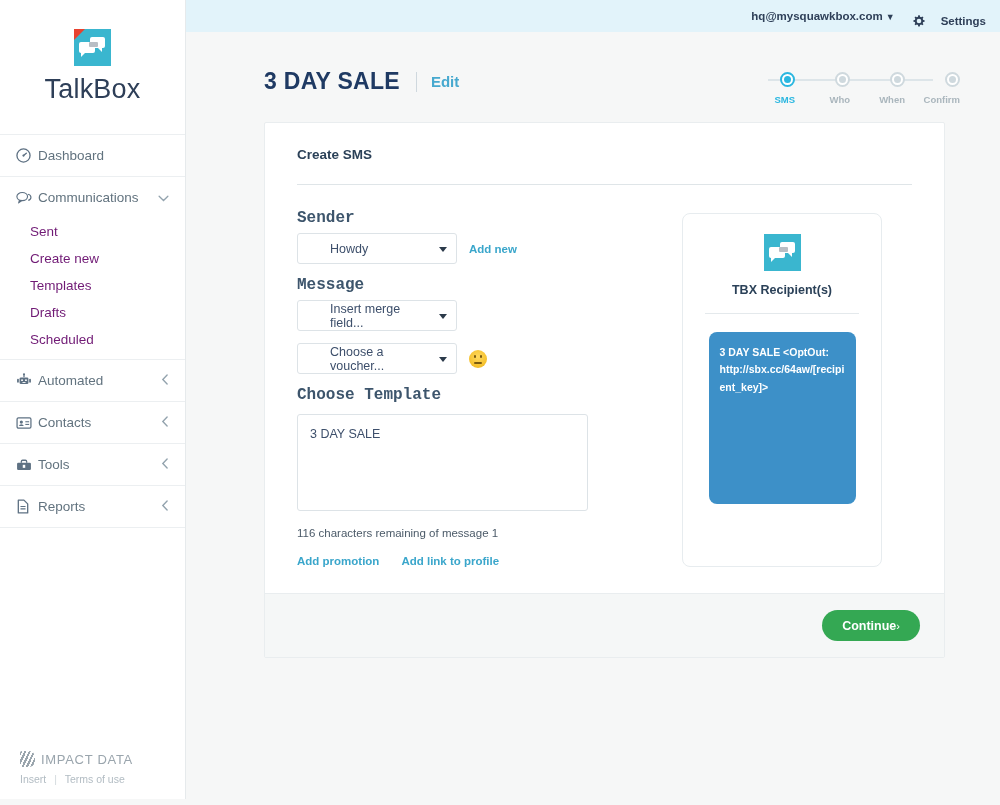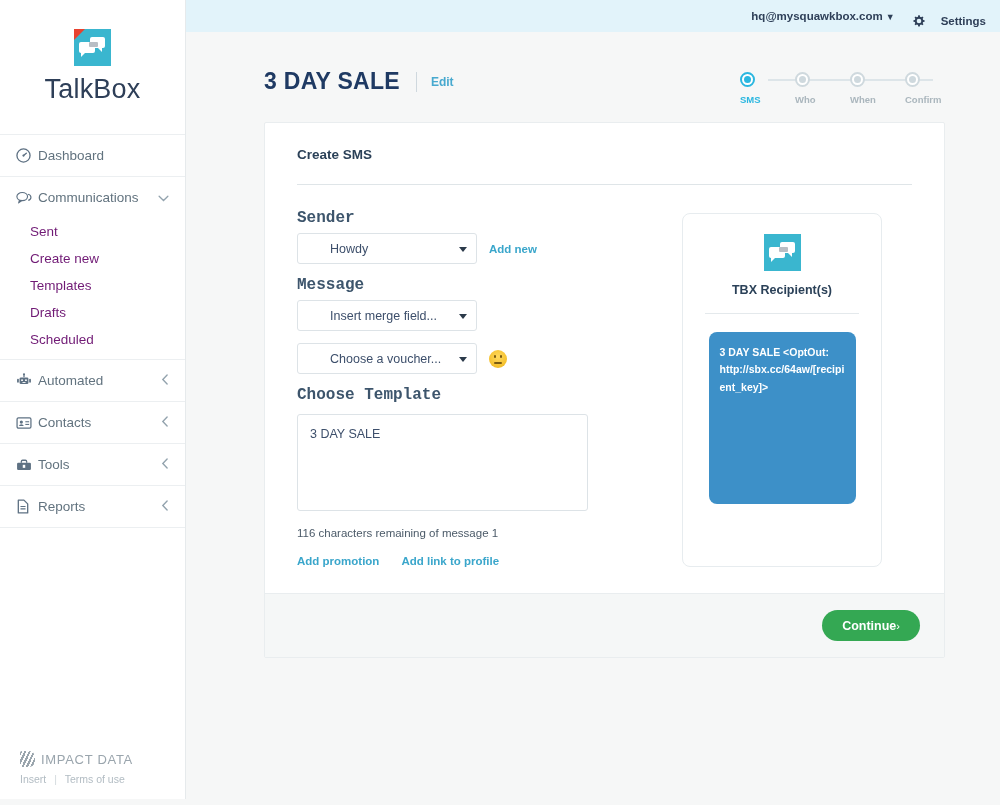--- a/index.html
+++ b/index.html
@@ -70,24 +70,24 @@
     justify-content: flex-end; padding-right: 14px; gap: 18px;
   }
   .topbar .acct { font-size: 11.5px; color: #2e3f58; font-weight: bold; cursor:pointer;}
   .topbar .caret { font-size: 9px; margin-left: 3px;}
   .topbar .settings { font-size: 11.5px; color:#2e3f58; font-weight: bold;
                       display:flex; gap:16px; cursor:pointer;margin-top:12px;}
 
   .page-head { display:flex; align-items:center; padding: 36px 0 0 78px; }
   .page-title { font-size: 23px; color:#1f3a63; font-weight: bold; letter-spacing:.3px;}
   .title-div { width:1px; height:20px; background:#cfd8de; margin: 0 14px 0 16px;}
-  .edit-link { font-size: 12px; color:#47a9cf; font-weight:bold; cursor:pointer;}
+  .edit-link { font-size: 15px; color:#47a9cf; font-weight:bold; cursor:pointer;}
 
   .stepper { position:absolute; right: 40px; top: 72px; display:flex; }
-  .step { width: 55px; display:flex; flex-direction:column; align-items:flex-start;
+  .step { width: 55px; display:flex; flex-direction:column; align-items:flex-end;
           position: relative;}
   .step .dot { width: 15px; height: 15px; border-radius: 50%;
                border: 2px solid #cfd9de; background:#fff; display:flex;
                align-items:center; justify-content:center; z-index:2;}
   .step .dot i { width: 7px; height:7px; border-radius:50%; background:#cfd9de; display:block;}
   .step.active .dot { border-color: #2bb7e0; }
   .step.active .dot i { background:#2bb7e0; }
   .step .line { position:absolute; top: 7px; left: 50%; width: 55px; height:2px;
                 background:#dde5e9; z-index:1;}
   .step:last-child .line { display:none; }
@@ -107,21 +107,21 @@
   .flabel { font-size: 16px; color:#3d556c; font-weight:bold; margin-bottom: 6px; font-family: Liberation Mono, monospace;}
   .row { display:flex; align-items:center; gap: 12px; margin-bottom: 12px;}
   .sel {
     position:relative; height: 31px; border:1px solid #dde3e7; background:#fff;
     border-radius:3px; font-size: 12.5px; color:#3d4f6b; display:flex;
     align-items:center; padding: 0 26px 0 10px; cursor:pointer; user-select:none;
   }
   .sel:after { content:""; position:absolute; right:9px; top: 13px;
                border-top: 5px solid #2b3a4a; border-left:4px solid transparent;
                border-right:4px solid transparent; }
-  .sel.w160 { width: 180px; padding-left: 32px; }
+  .sel.w160 { width: 160px; padding-left: 32px; }
   .sel.w143 { width: 143px; }
   .link { font-size: 11.5px; color:#3aa6cb; font-weight:bold; cursor:pointer;}
   .emoji { width:18px; height:18px; border-radius:50%; cursor:pointer;
            background: radial-gradient(circle at 50% 38%, #ffd95e 0%, #f5c12e 65%, #e0a91d 100%);
            position:relative; }
   .emoji .e-eye { position:absolute; top:5px; width:2px; height:3px; background:#7a5b10; border-radius:1px;}
   .emoji .e-eye.l { left:5px; } .emoji .e-eye.r { right:5px; }
   .emoji .e-mouth { position:absolute; bottom:4px; left:5px; width:8px; height:1.5px;
                     background:#7a5b10; border-radius:1px;}
 

